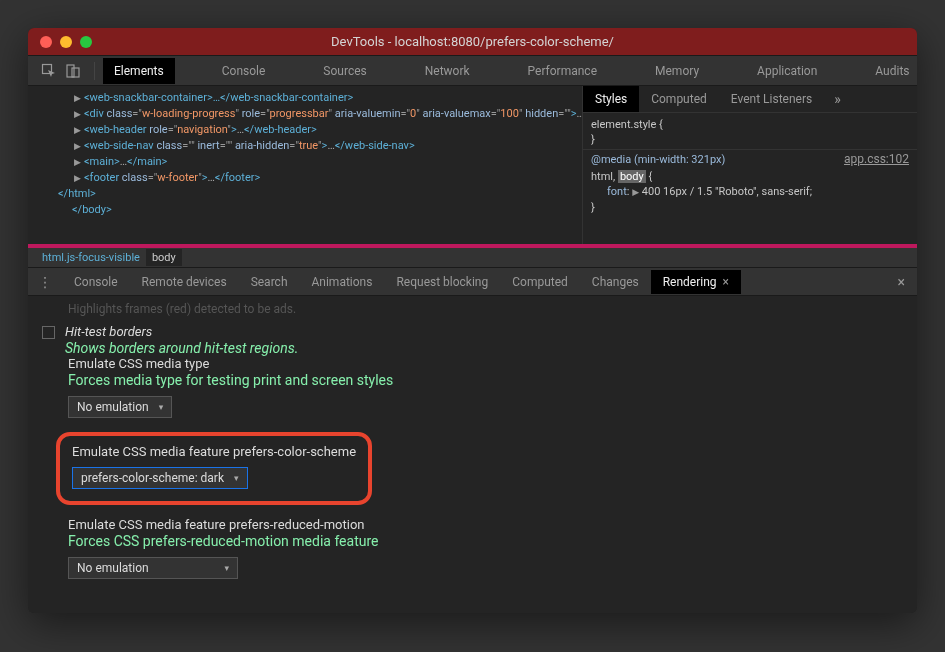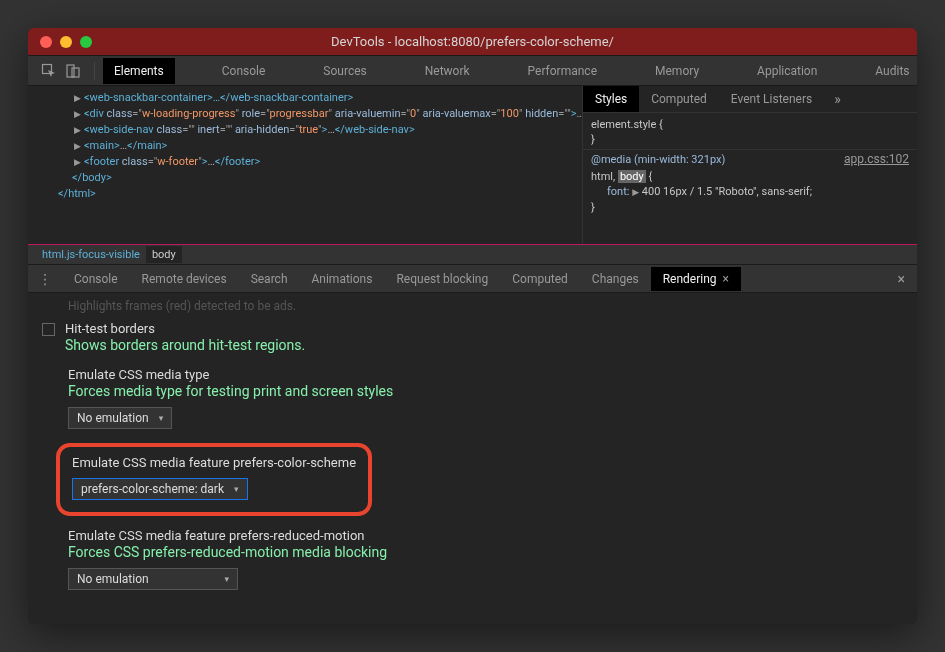--- a/index.html
+++ b/index.html
@@ -37,21 +37,21 @@
 .filter-input { flex: 1; background: transparent; border: none; color: #999; font-size: 11px; padding: 3px; outline: none; }
 .filter-btn { color: #999; font-size: 11px; padding: 0 5px; cursor: pointer; }
 .plus-btn { width: 18px; height: 18px; background: #555; color: #ccc; border-radius: 2px; display: flex; align-items: center; justify-content: center; font-size: 14px; }
 .css-content { padding: 4px 8px; font-family: Menlo, Consolas, monospace; font-size: 11px; line-height: 15px; }
 .css-sel { color: #c7c7c7; }
 .css-media { color: #9bbbdc; }
 .css-prop { color: #9bbbdc; }
 .css-val { color: #c7c7c7; }
 .css-link { float: right; color: #999; text-decoration: underline; font-size: 12px; }
 .css-tri { color: #999; font-size: 9px; display: inline-block; }
-.breadcrumb { background: #333333; border-top: 1px solid #be185d; border-bottom: 1px solid #1a1a1a; padding: 3px 8px; font-size: 11px; color: #999; }
+.breadcrumb { background: #333333; border-top: 4px solid #be185d; border-bottom: 1px solid #1a1a1a; padding: 3px 8px; font-size: 11px; color: #999; }
 .crumb { color: #5db0d7; padding: 2px 6px; cursor: pointer; }
 .crumb.sel { background: #242424; color: #ccc; }
 .drawer-tabs { background: #333333; display: flex; align-items: center; border-bottom: 1px solid #1a1a1a; height: 28px; }
 .drawer-handle { color: #999; padding: 0 10px; font-size: 14px; cursor: pointer; }
 .drawer-tab { padding: 5px 12px; color: #999; font-size: 12px; cursor: pointer; }
 .drawer-tab.active { background: #000; color: #f0f0f0; position: relative; }
 .drawer-close-x { margin-left: 6px; color: #999; font-size: 12px; }
 .drawer-right-x { margin-left: auto; padding: 0 12px; color: #999; font-size: 14px; cursor: pointer; }
 .rendering-panel { background: #242424; padding: 6px 14px 20px 14px; }
 .faded-line { color: #555; font-size: 12px; padding-left: 26px; margin-bottom: 8px; }
@@ -107,25 +107,26 @@
         <div class="tab">Security</div>
       </div>
     <div class="more-dots">»</div>
     <div class="menu-dots">⋮</div>
   </div>
 
   <div class="content-area">
     <div class="elements-panel" id="elements-tree">
         <div class="code-line" style="padding-left: 50px;"><span class="tri">▶</span><span class="tag-b">&lt;web-snackbar-container&gt;…&lt;/web-snackbar-container&gt;</span></div>
         <div class="code-line" style="padding-left: 50px;"><span class="tri">▶</span><span class="tag-b">&lt;div</span> <span class="attr">class</span>="<span class="val">w-loading-progress</span>" <span class="attr">role</span>="<span class="val">progressbar</span>" <span class="attr">aria-valuemin</span>="<span class="val">0</span>" <span class="attr">aria-valuemax</span>="<span class="val">100</span>" <span class="attr">hidden</span>="<span class="val"></span>"<span class="tag-b">&gt;</span><span class="ell">…</span></div>
+        <div class="code-line" style="padding-left: 50px;"><span class="tri">▶</span><span class="tag-b">&lt;web-header</span> <span class="attr">role</span>="<span class="val">navigation</span>"<span class="tag-b">&gt;</span><span class="ell">…</span><span class="tag-b">&lt;/web-header&gt;</span></div>
         <div class="code-line" style="padding-left: 50px;"><span class="tri">▶</span><span class="tag-b">&lt;web-side-nav</span> <span class="attr">class</span>="<span class="val"></span>" <span class="attr">inert</span>="<span class="val"></span>" <span class="attr">aria-hidden</span>="<span class="val">true</span>"<span class="tag-b">&gt;</span><span class="ell">…</span><span class="tag-b">&lt;/web-side-nav&gt;</span></div>
         <div class="code-line" style="padding-left: 50px;"><span class="tri">▶</span><span class="tag-b">&lt;main</span><span class="tag-b">&gt;</span><span class="ell">…</span><span class="tag-b">&lt;/main&gt;</span></div>
         <div class="code-line" style="padding-left: 50px;"><span class="tri">▶</span><span class="tag-b">&lt;footer</span> <span class="attr">class</span>="<span class="val">w-footer</span>"<span class="tag-b">&gt;</span><span class="ell">…</span><span class="tag-b">&lt;/footer&gt;</span></div>
+        <div class="code-line" style="padding-left: 22px;"><span class="tag-b">&lt;/html&gt;</span></div>
         <div class="code-line" style="padding-left: 36px;"><span class="tag-b">&lt;/body&gt;</span></div>
-        <div class="code-line" style="padding-left: 22px;"><span class="tag-b">&lt;/html&gt;</span></div>
       </div>
     <div class="styles-panel">
       <div class="styles-tabs" id="styles-tabs-row">
 
       <div class="styles-tab active">Styles</div>
           <div class="styles-tab">Computed</div>
           <div class="styles-tab">Event Listeners</div>
           <div class="more-dots">»</div>
         </div>
       <div class="css-content">
@@ -159,21 +160,21 @@
         <div class="drawer-tab">Computed</div>
         <div class="drawer-tab">Changes</div>
         <div class="drawer-tab active">Rendering<span class="drawer-close-x">×</span></div>
       </div>
     <div class="drawer-right-x">×</div>
   </div>
 
   <div class="rendering-panel">
     <div class="faded-line">Highlights frames (red) detected to be ads.</div>
 
-    <div class="option-with-cb" style="margin-bottom:14px;">
+    <div class="option-with-cb" style="font-style:italic;">
       <div class="cb"></div>
       <div>
         <div class="opt-title">Hit-test borders</div>
         <div class="opt-desc">Shows borders around hit-test regions.</div>
       </div>
     </div>
 
     <div class="option-block">
       <div class="opt-title">Emulate CSS media type</div>
       <div class="opt-desc">Forces media type for testing print and screen styles</div>
@@ -186,20 +187,20 @@
     <div class="highlight-box">
       <div class="opt-title">Emulate CSS media feature prefers-color-scheme</div>
       <div class="select-box blue">
         <span>prefers-color-scheme: dark</span>
         <span class="chev">▾</span>
       </div>
     </div>
 
     <div class="option-block">
       <div class="opt-title">Emulate CSS media feature prefers-reduced-motion</div>
-      <div class="opt-desc">Forces CSS prefers-reduced-motion media blocking</div>
+      <div class="opt-desc">Forces CSS prefers-reduced-motion media feature</div>
       <div class="select-box" style="min-width:170px;">
         <span>No emulation</span>
         <span class="chev" style="margin-left:auto;">▾</span>
       </div>
     </div>
   </div>
 </div>
 
 </body></html>

